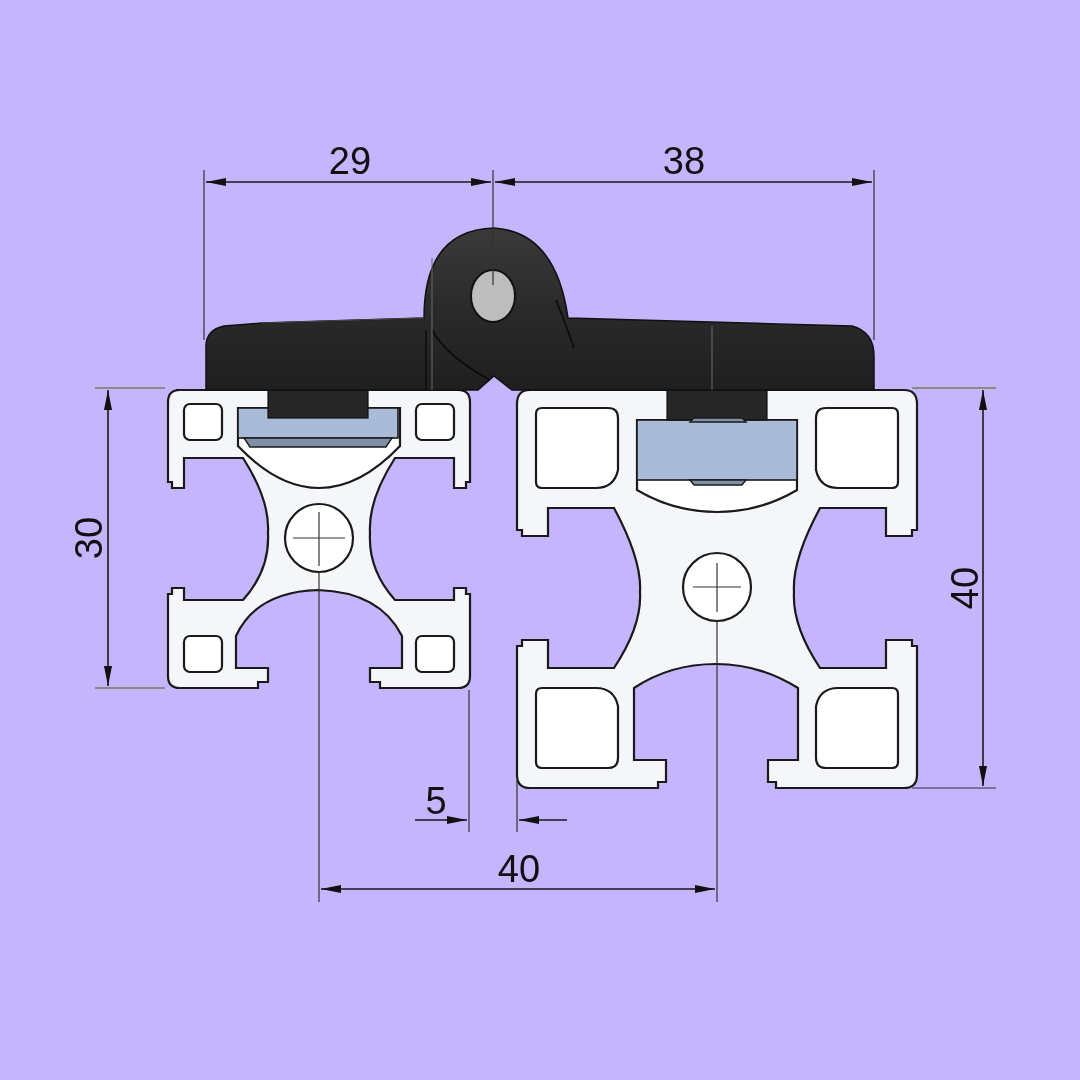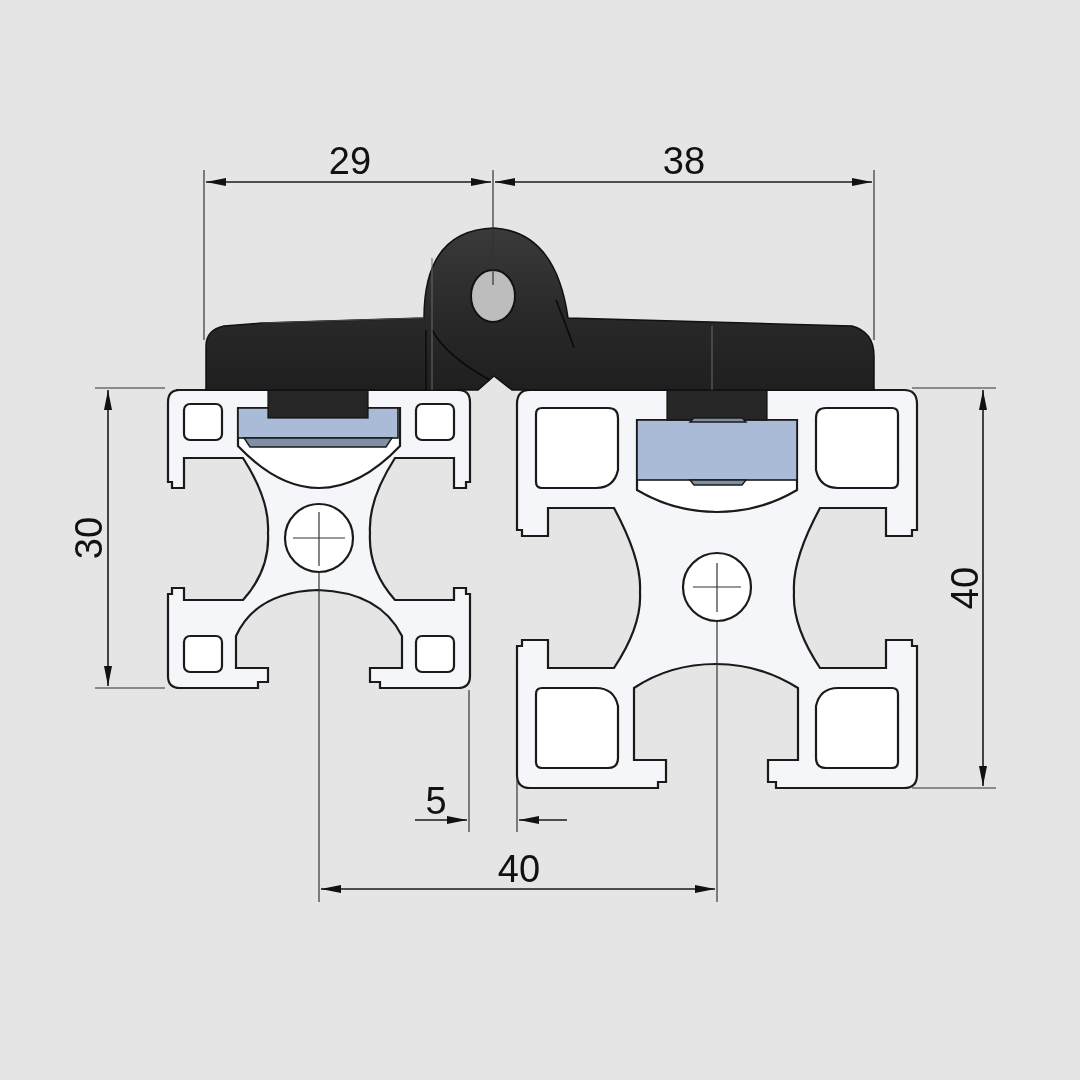--- a/index.html
+++ b/index.html
@@ -1,16 +1,16 @@
 <!DOCTYPE html>
 <html><head>
 <meta charset="utf-8">
 <style>
   html, body { margin:0; padding:0; background:#ffffff; }
-  #stage { position:relative; width:1080px; height:1080px; background:#e5e5e5; overflow:hidden; }
+  #stage { position:relative; width:1080px; height:1080px; background:#c4b5fd; overflow:hidden; }
   svg { position:absolute; left:0; top:0; }
   .dimtext { font-family:"Liberation Sans", sans-serif; font-size:38px; fill:#111111; }
   .dimline { stroke:#1a1a1a; stroke-width:1.6; fill:none; }
   .extline { stroke:#333333; stroke-width:1.2; fill:none; }
   .extgray { stroke:#8a8a8a; stroke-width:2; fill:none; }
   .profile { fill:#f4f6f9; stroke:#1a1a1a; stroke-width:2.2; }
   .hole { fill:#ffffff; stroke:#1a1a1a; stroke-width:2.2; }
   .center { stroke:#333; stroke-width:1.2; }
   .nut { fill:#a9bbd6; stroke:#1a1a1a; stroke-width:1.6; }
   .nutdark { fill:#7f8fa8; stroke:#1a1a1a; stroke-width:1.4; }

